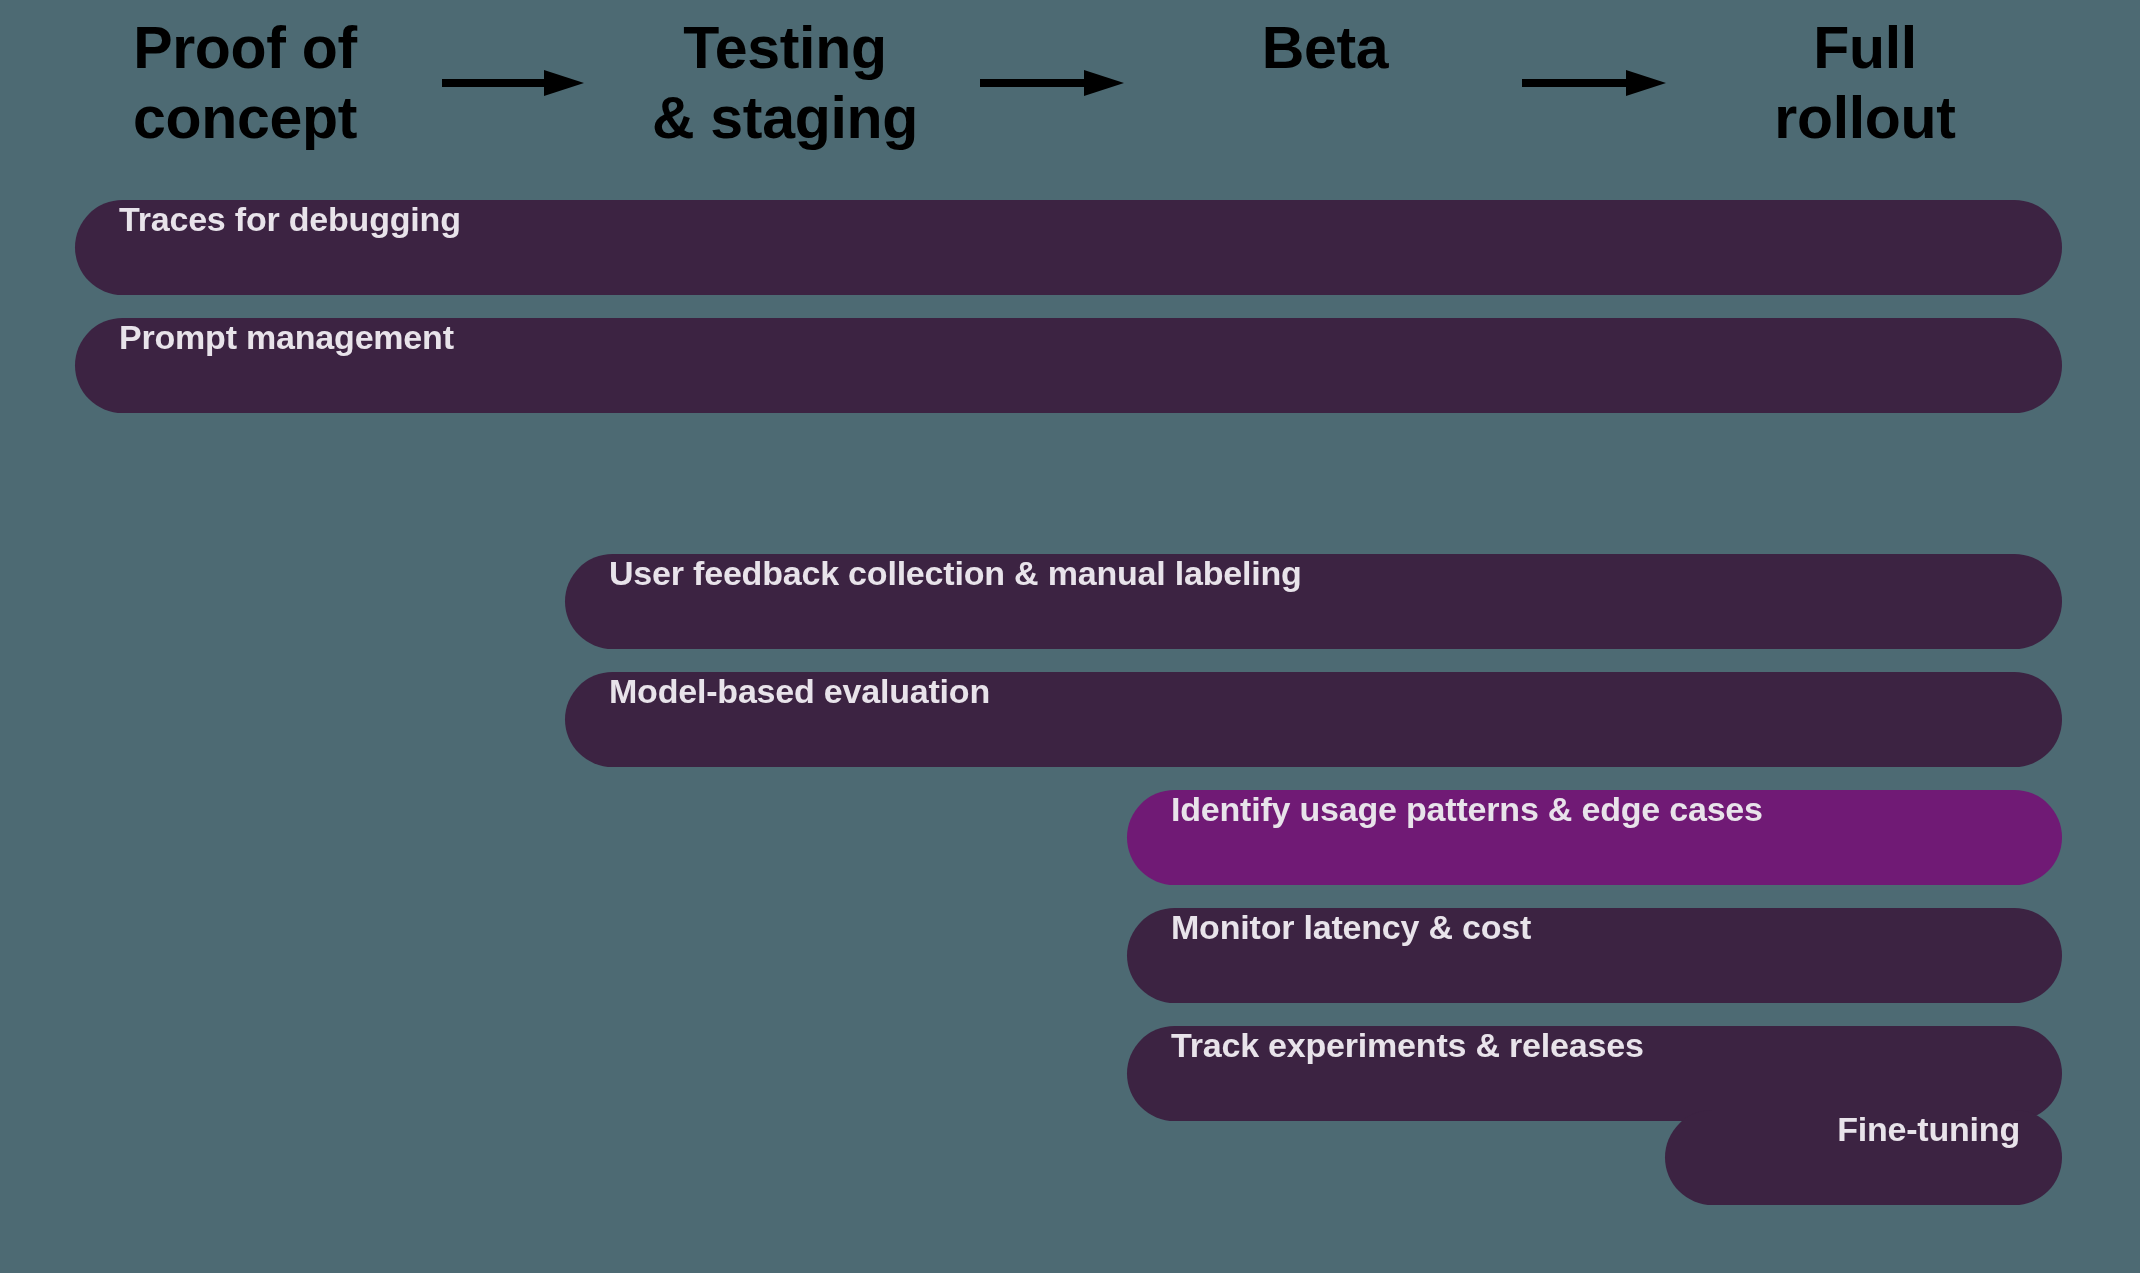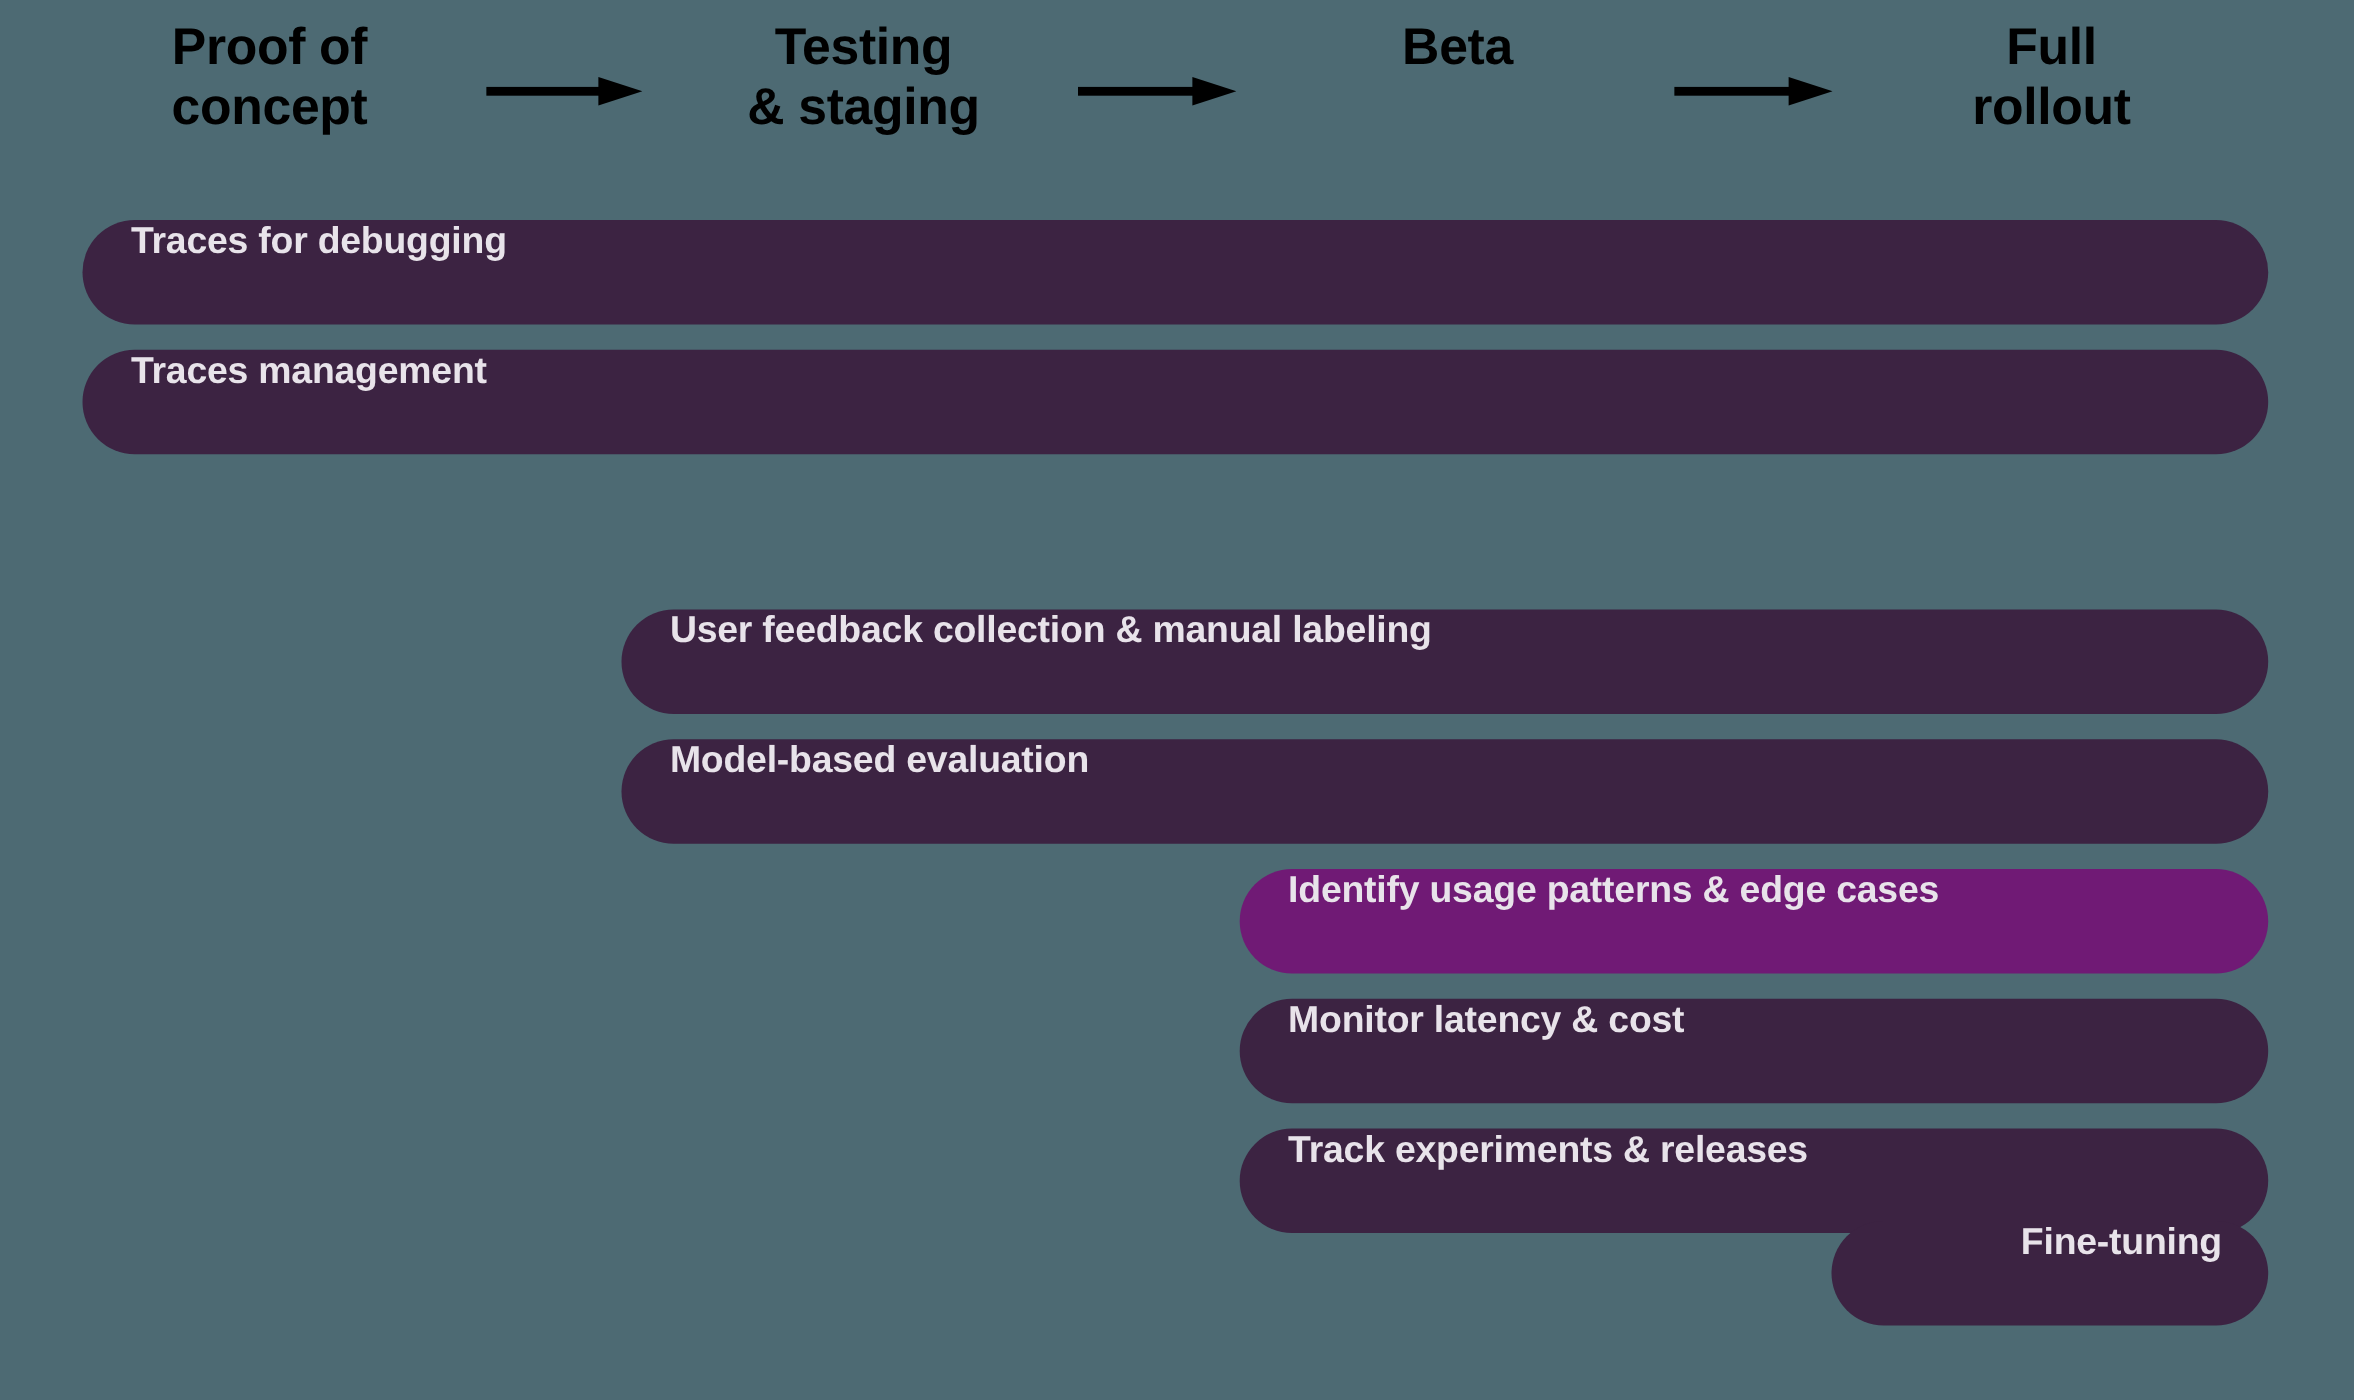--- a/index.html
+++ b/index.html
@@ -11,21 +11,21 @@
   }
   #canvas { position:absolute; inset:0; }
 
   
   #phases { position:absolute; left:0; top:0; width:2140px; height:160px; }
   .phase {
     position:absolute; top:14px;
     text-align:center;
     color:#000;
     font-weight:bold;
-    font-size:47px;
+    font-size:59px;
     line-height:1.18;
     letter-spacing:-0.3px;
     white-space:pre-line;
   }
   .phase .ln { display:block; }
 
   .arrow { position:absolute; height:30px; }
   .arrow svg { display:block; width:100%; height:100%; }
 
   
@@ -76,21 +76,21 @@
           <polygon points="104,2 144,15 104,28" fill="#000000"></polygon>
         </svg>
       </div>
     </div>
 
   <div id="bars">
       <div class="bar left-aligned" style="left: 75px; top: 200px; width: 1987px; background: rgb(60, 35, 66);">
         <span class="bar-label" style="color: rgb(232, 227, 234);">Traces for debugging</span>
       </div>
       <div class="bar left-aligned" style="left: 75px; top: 318px; width: 1987px; background: rgb(60, 35, 66);">
-        <span class="bar-label" style="color: rgb(232, 227, 234);">Traces management</span>
+        <span class="bar-label" style="color: rgb(232, 227, 234);">Prompt management</span>
       </div>
       <div class="bar left-aligned" style="left: 565px; top: 554px; width: 1497px; background: rgb(60, 35, 66);">
         <span class="bar-label" style="color: rgb(232, 227, 234);">User feedback collection &amp; manual labeling</span>
       </div>
       <div class="bar left-aligned" style="left: 565px; top: 672px; width: 1497px; background: rgb(60, 35, 66);">
         <span class="bar-label" style="color: rgb(232, 227, 234);">Model-based evaluation</span>
       </div>
       <div class="bar left-aligned" style="left: 1127px; top: 790px; width: 935px; background: #701a75;">
         <span class="bar-label" style="color: rgb(232, 227, 234);">Identify usage patterns &amp; edge cases</span>
       </div>

